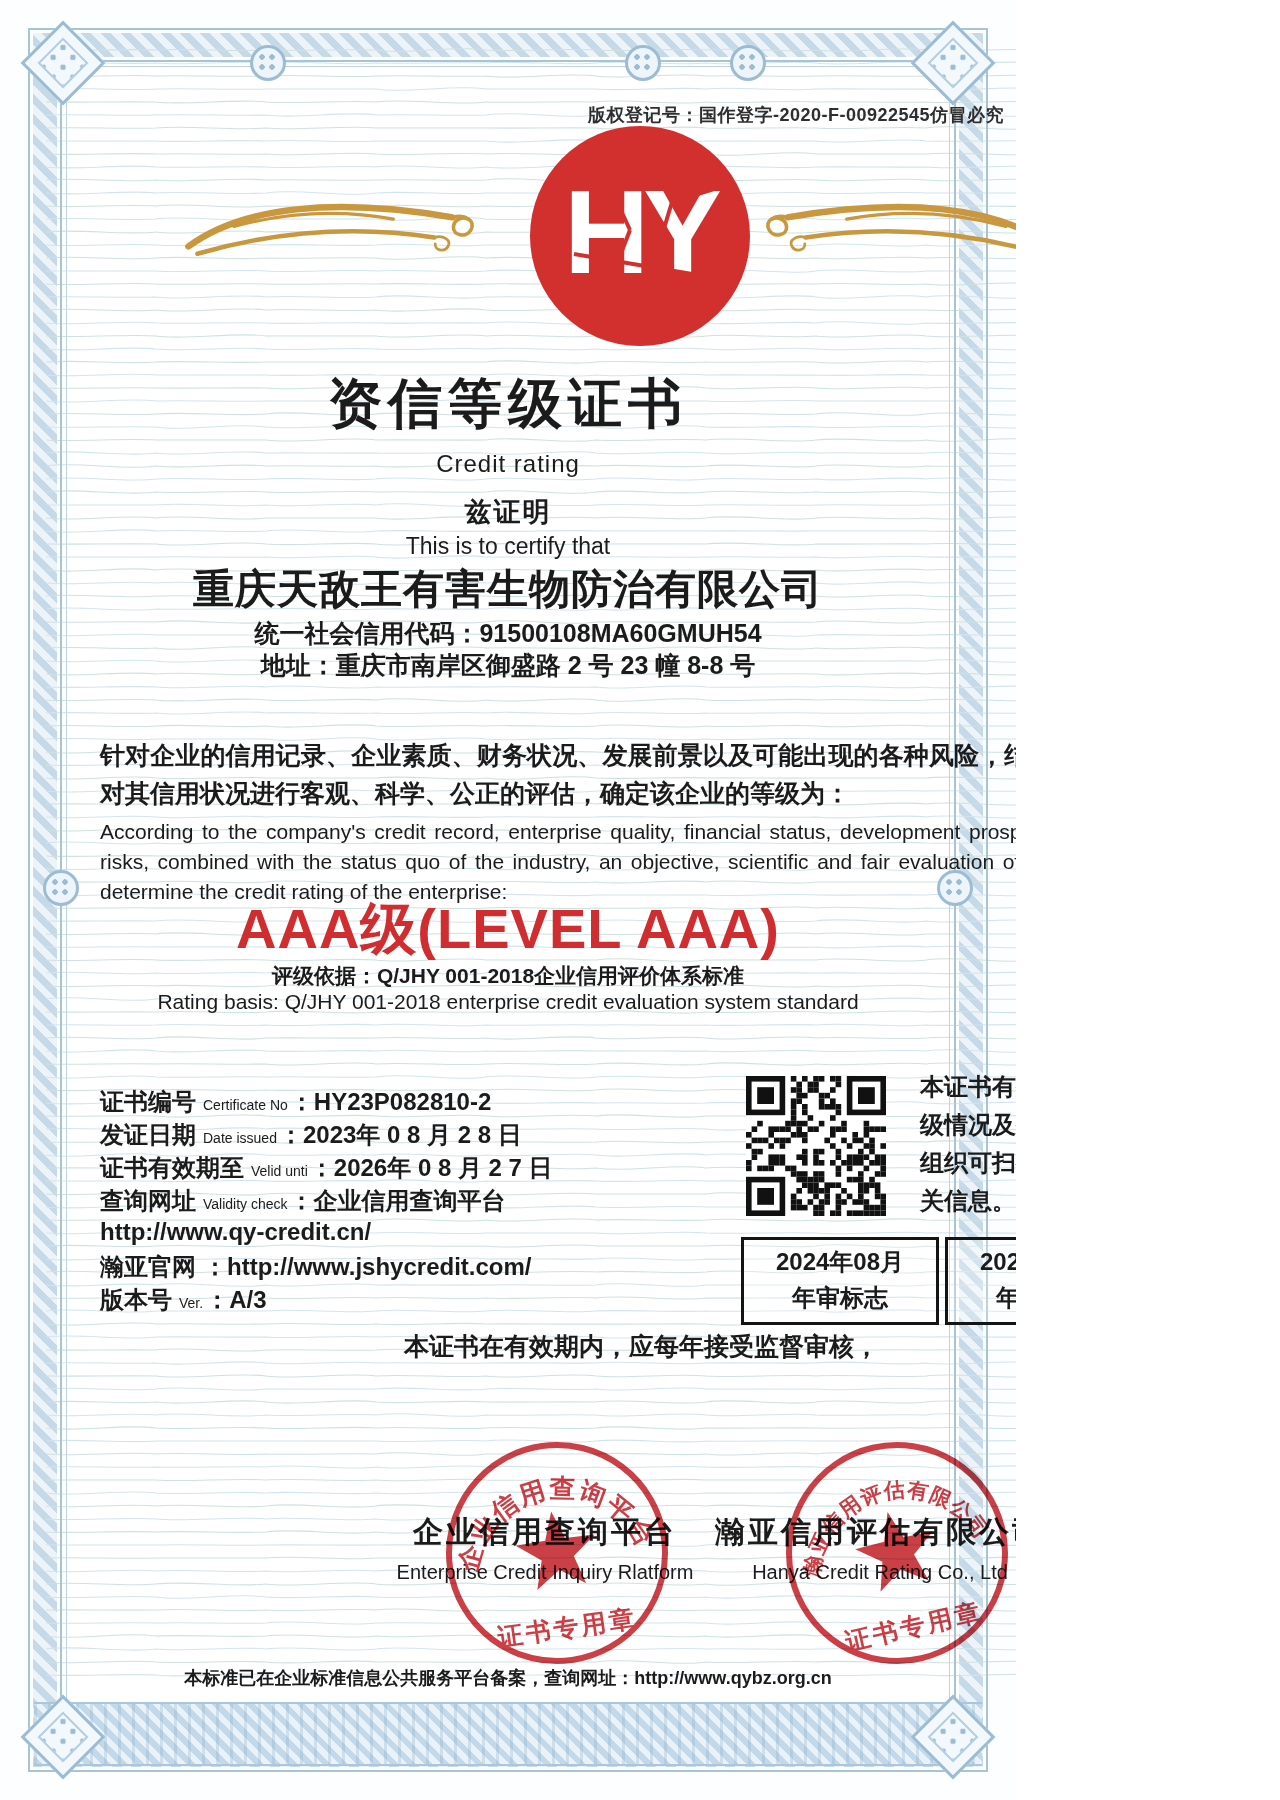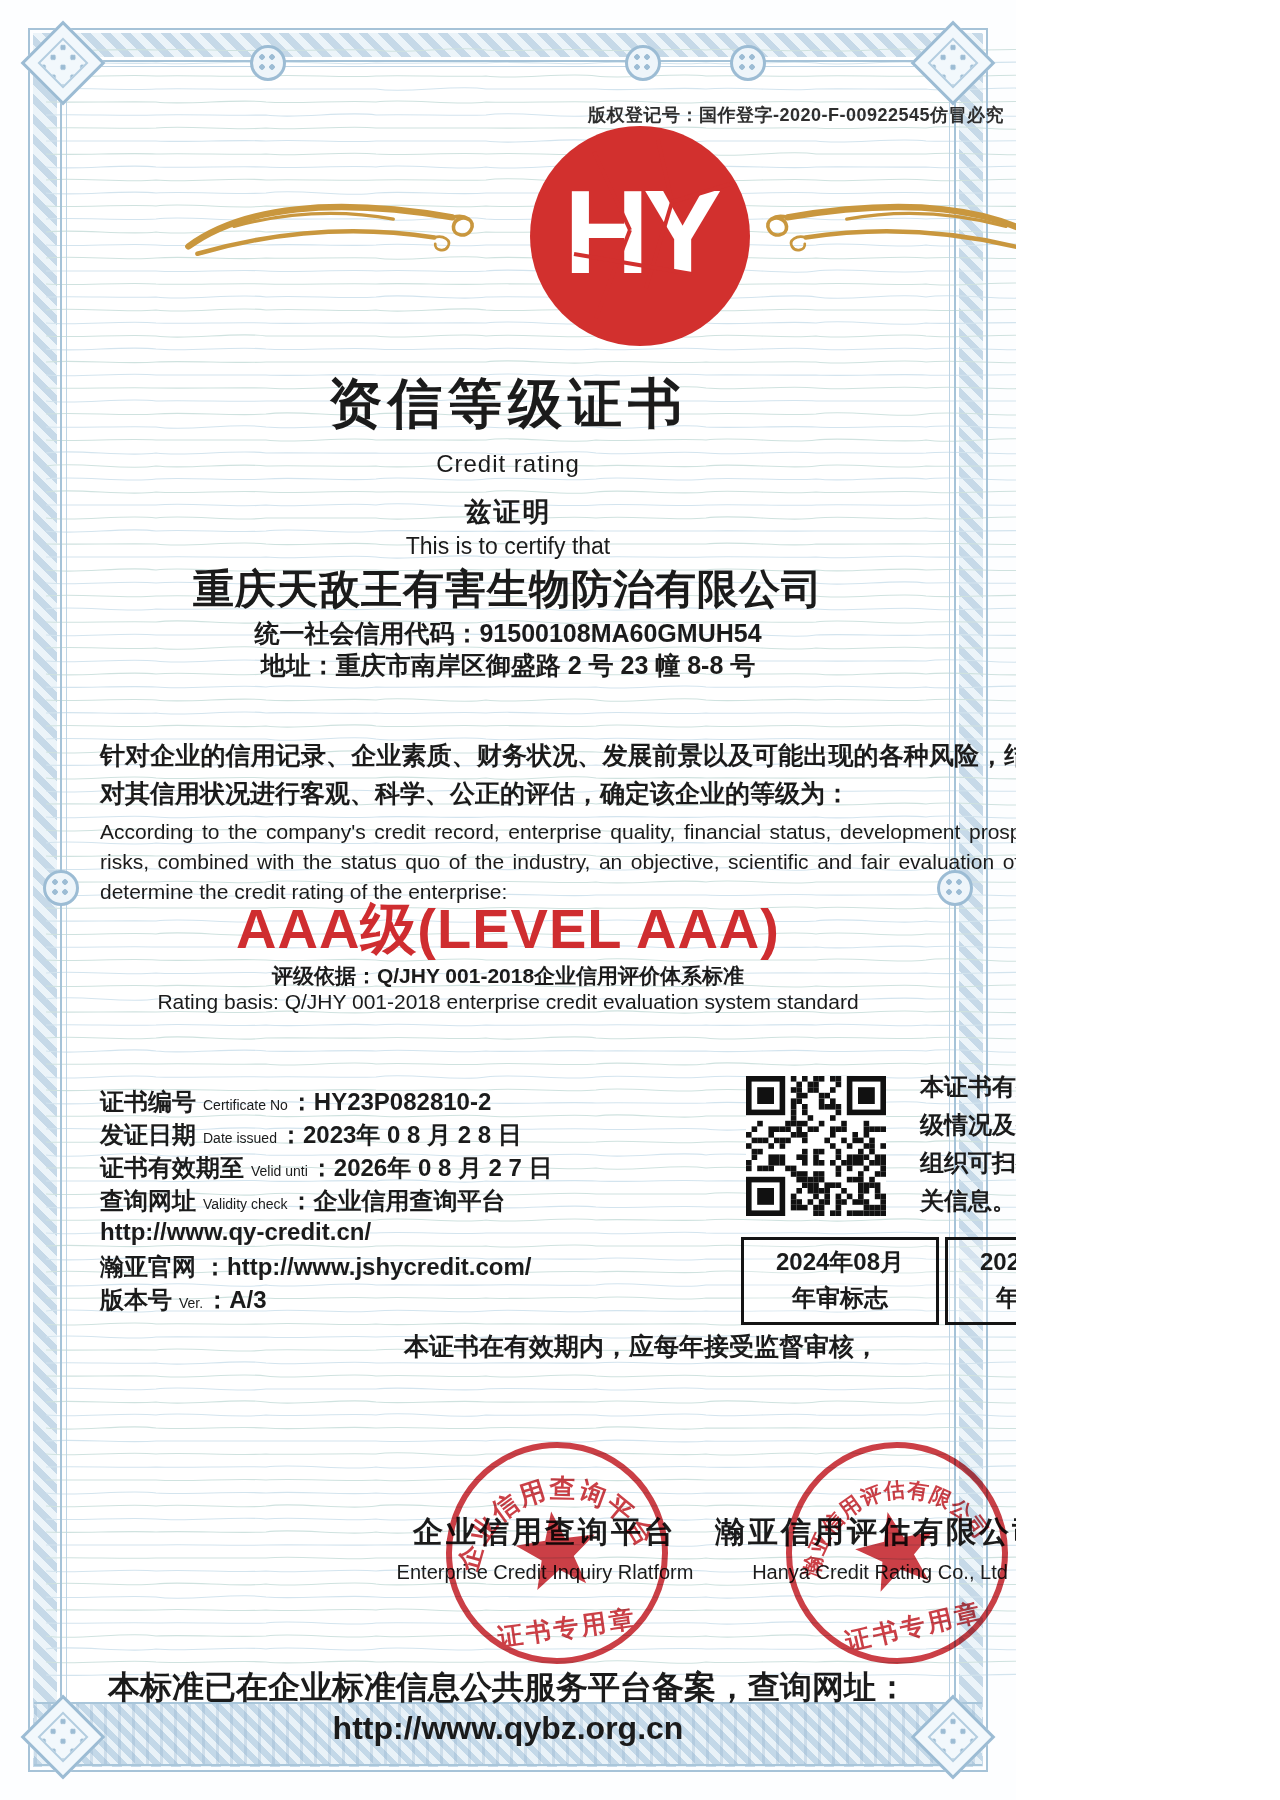--- a/index.html
+++ b/index.html
@@ -77,21 +77,21 @@
   .org.oright{left:685px;width:390px;}
 
   .seal{position:absolute;z-index:3;opacity:.88;mix-blend-mode:multiply;}
   .seal text{fill:#c4242c;font-weight:700;font-family:"Liberation Sans","DejaVu Sans",sans-serif;}
   .seal-ring{font-size:26px;letter-spacing:2px;}
   .seal-ring-sm{font-size:21px;letter-spacing:1px;}
   .seal-bottom{font-size:25px;letter-spacing:3px;}
   .seal.sleft{left:432px;top:1428px;transform:rotate(-8deg);}
   .seal.sright{left:772px;top:1428px;transform:rotate(-13deg);}
 
-  .footer{top:1666px;font-size:32px;font-weight:600;}
+  .footer{top:1666px;font-size:18px;font-weight:600;}
 </style>
 </head>
 <body>
 
 <div class="page">
 
   <div class="frame-band"></div>
   <div class="frame-line1"></div>
   <div class="frame-line2"></div>
   <div class="frame-line3"></div>

